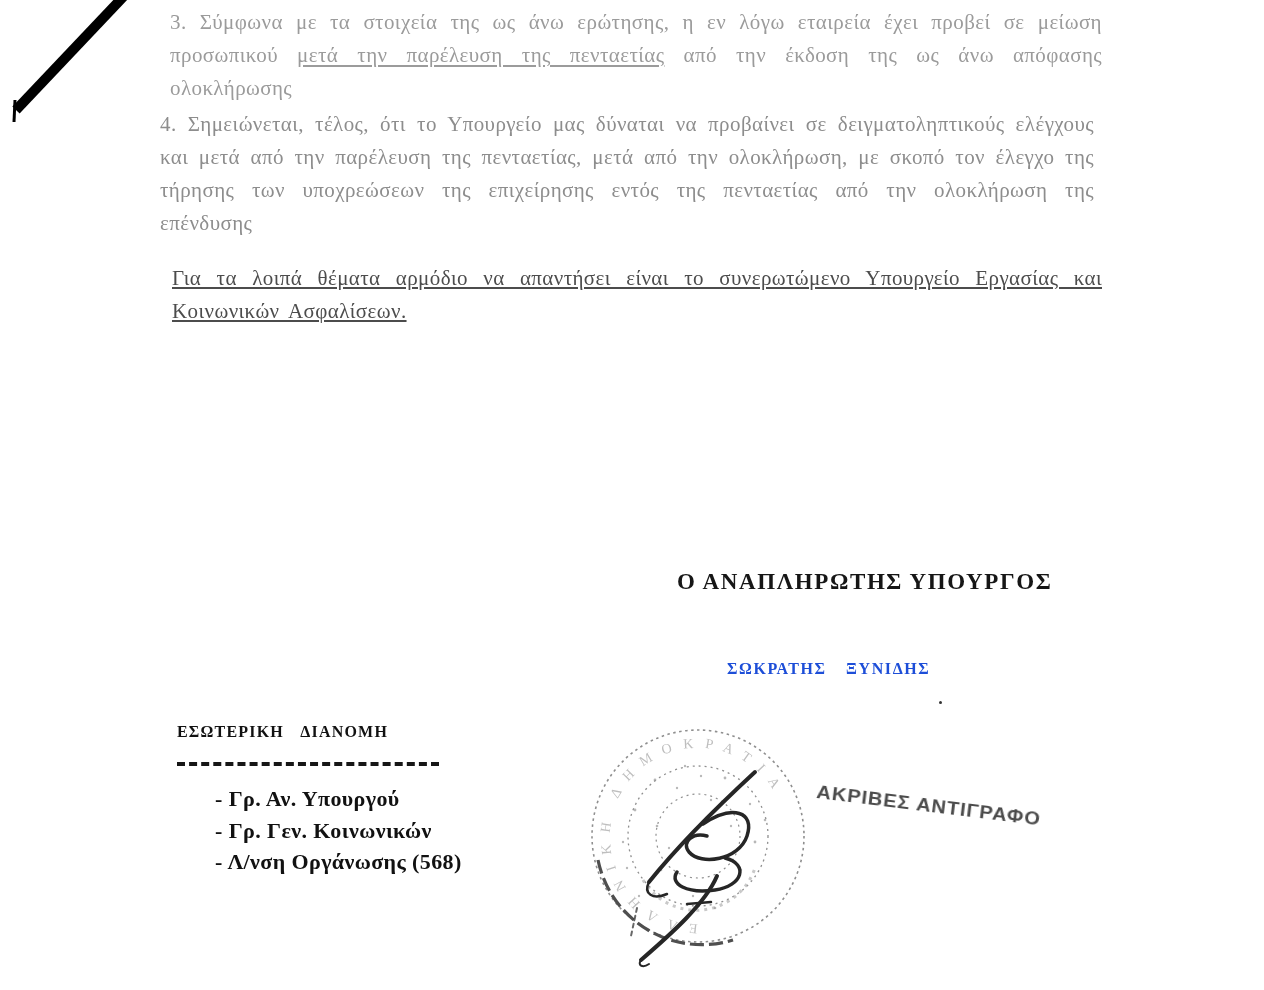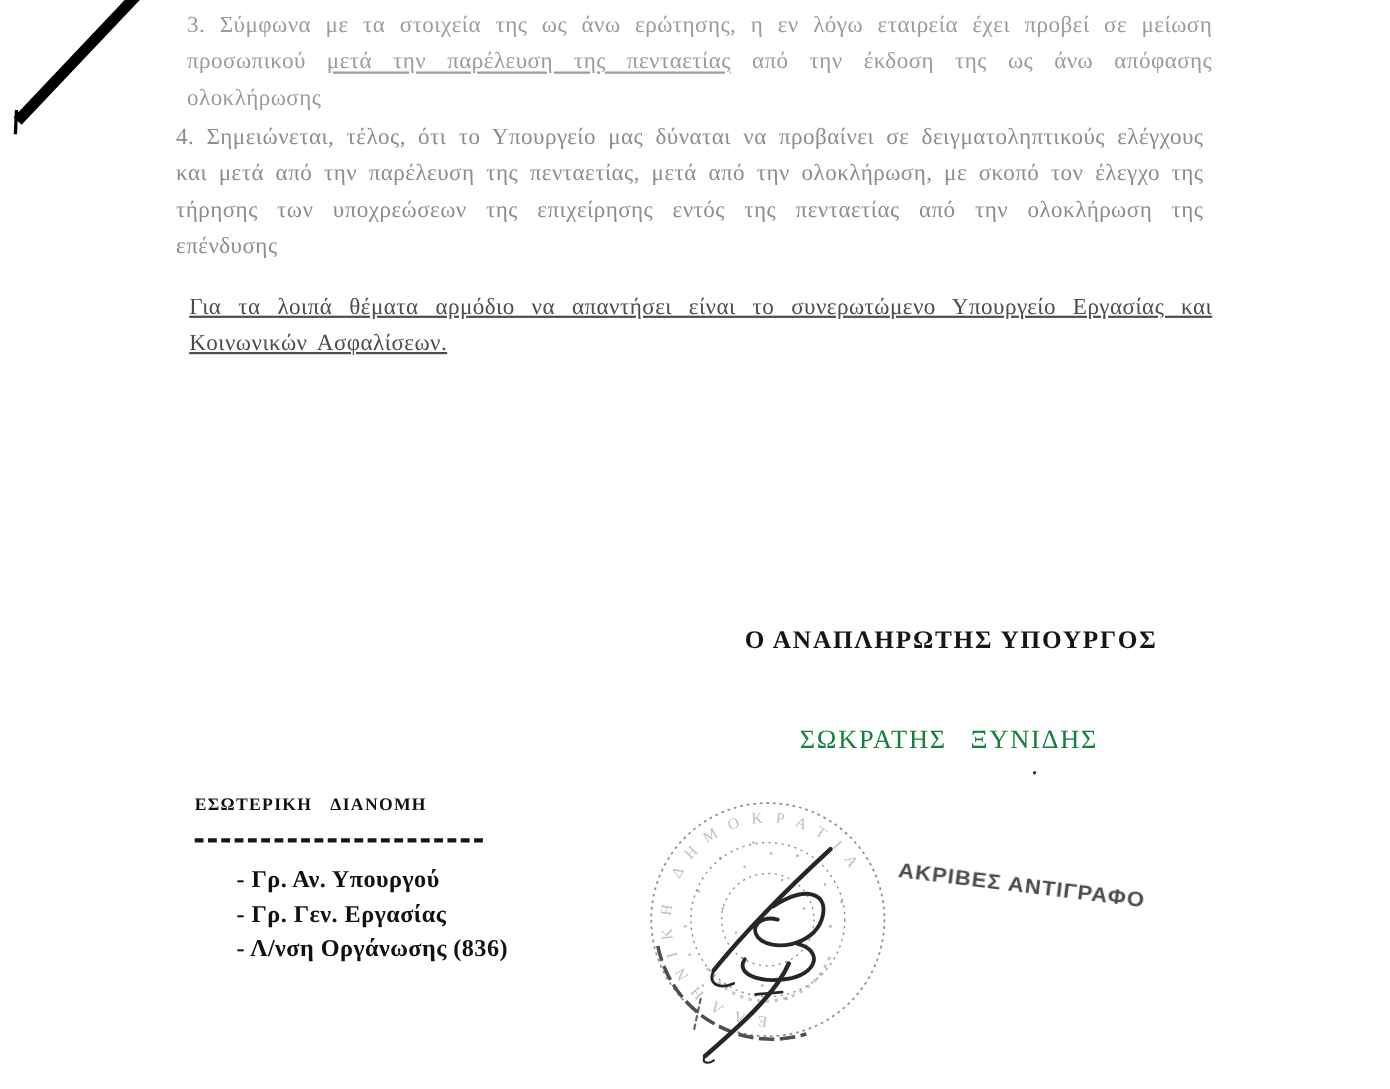--- a/index.html
+++ b/index.html
@@ -29,25 +29,25 @@
   .sig-title{
     position:absolute;
     font-weight:bold;
     font-size:23px;
     letter-spacing:1.6px;
     color:#161616;
     white-space:nowrap;
   }
   .sig-name{
     position:absolute;
-    font-weight:normal;
-    font-size:24px;
+    font-weight:bold;
+    font-size:16px;
     letter-spacing:1.6px;
     word-spacing:14px;
-    color:#15803d;
+    color:#1d4ed8;
     white-space:nowrap;
   }
   .name-dot{
     position:absolute;
     width:3px;height:3px;border-radius:50%;
     background:#333;
   }
   .dist-heading{
     position:absolute;
     font-weight:bold;
@@ -115,22 +115,22 @@
 
   <div class="sig-name" style="left:727px;top:660px;">ΣΩΚΡΑΤΗΣ  ΞΥΝΙΔΗΣ</div>
   <div class="name-dot" style="left:939px;top:701px;"></div>
 
   <div class="dist-heading" style="left:177px;top:723px;">ΕΣΩΤΕΡΙΚΗ  ΔΙΑΝΟΜΗ</div>
 
   <div class="dashed-sep" style="left:177px;top:762px;"></div>
 
   <div class="dist-list" style="left:177px;top:783px;margin-left:38px;">
     <div>- Γρ. Αν. Υπουργού</div>
-    <div>- Γρ. Γεν. Εργασίας</div>
-    <div>- Λ/νση Οργάνωσης (836)</div>
+    <div>- Γρ. Γεν. Κοινωνικών</div>
+    <div>- Λ/νση Οργάνωσης (568)</div>
   </div>
 
   <div class="seal-wrap">
     <svg width="270" height="290" viewBox="0 0 270 290">
       <defs>
         <path id="ringPath" d="M 133 224 A 88 88 0 1 1 133.2 224"></path>
       </defs>
       <g fill="none" stroke="#8f8f8f">
         <circle cx="133" cy="136" r="106" stroke-width="1.6" stroke-dasharray="2.5 3.5"></circle>
         <circle cx="133" cy="136" r="70" stroke-width="1.3" stroke-dasharray="2 4"></circle>

